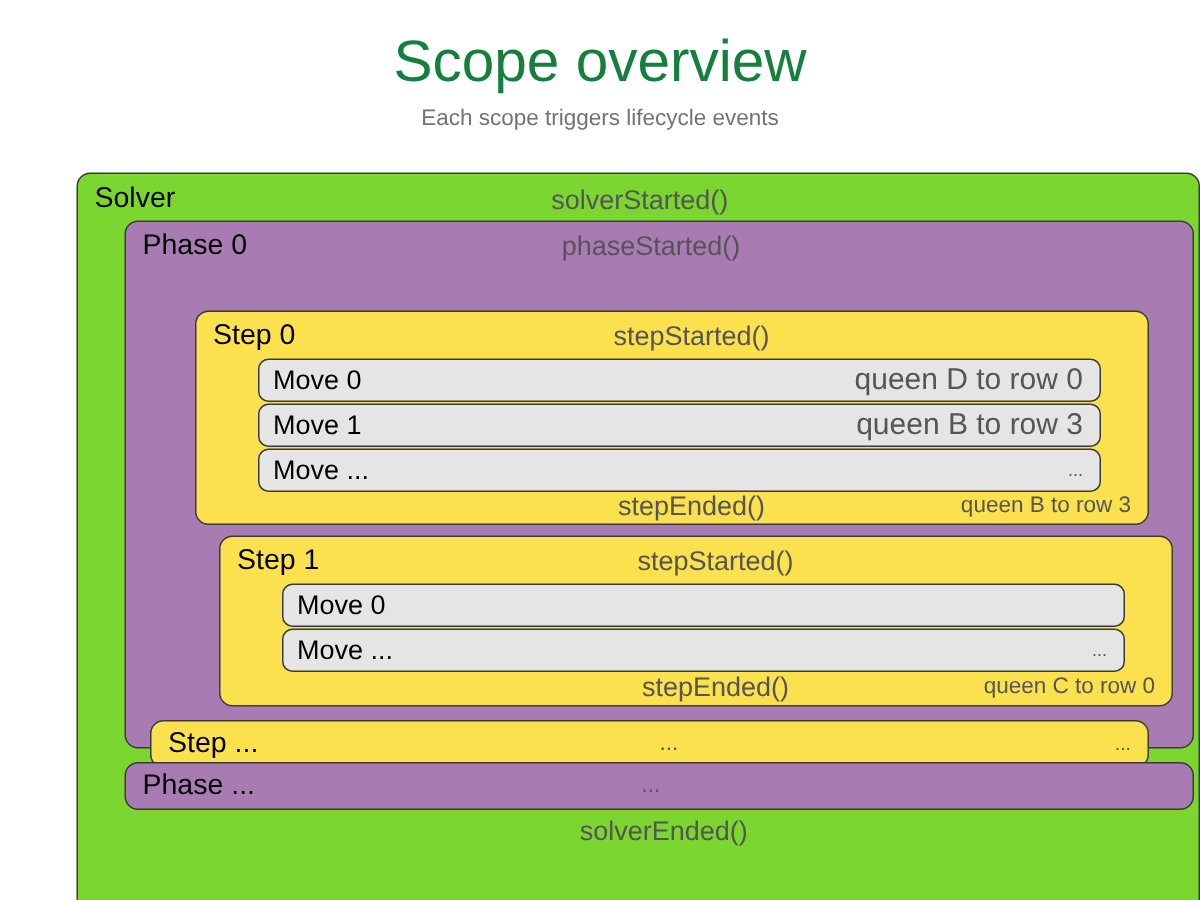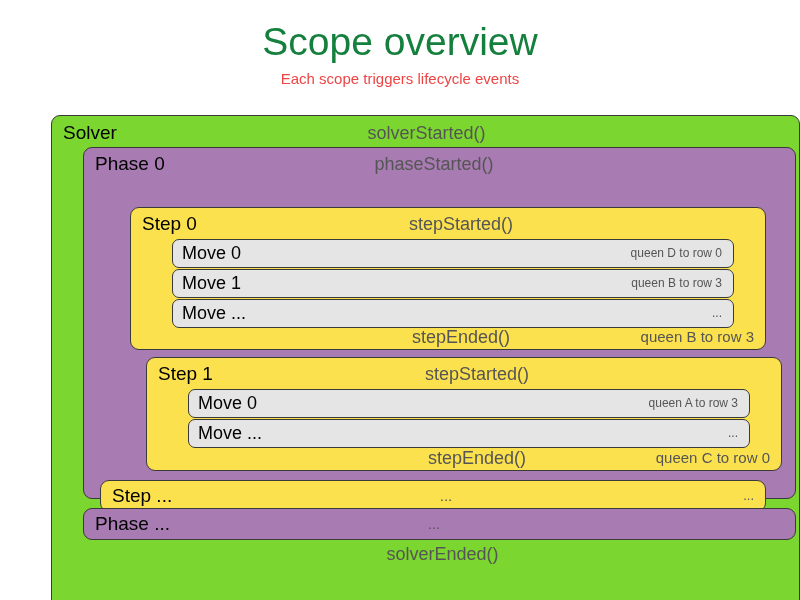--- a/index.html
+++ b/index.html
@@ -16,21 +16,21 @@
   }
   .title{
     font-size:39px;
     font-weight:400;
     color:#15803d;
     line-height:1.0;
     letter-spacing:0px;
   }
   .subtitle{
     font-size:15px;
-    color:#ef4444;
+    color:#737373;
     margin-top:9px;
   }
 
   
   .scope{
     position:relative;
     border:1.3px solid #3a3a3a;
     border-radius:9px;
     box-sizing:border-box;
   }
@@ -97,21 +97,21 @@
   .lbl-right{
     position:absolute;
     color:#555555;
     font-size:15px;
     line-height:26px;
     white-space:nowrap;
     text-align:right;
   }
   .lbl-right.sm{ font-size:13px; }
   .move .lbl-left{ font-size:18px; line-height:27px; left:9px; top:0; }
-  .move .lbl-right{ font-size:12px; line-height:27px; right:11px; top:0; }
+  .move .lbl-right{ font-size:20px; line-height:27px; right:11px; top:0; }
   .move .lbl-right.dots{ font-size:12px; }
 </style>
 </head>
 <body>
 
 <div class="header">
   <div class="title">Scope overview</div>
   <div class="subtitle">Each scope triggers lifecycle events</div>
 </div>
 
@@ -155,21 +155,20 @@
     </div>
 
     <div class="scope step step1">
       <div class="row" style="top:3px;">
         <span class="lbl-left" style="left:11px;">Step 1</span>
         <span class="lbl-center" style="left:0;width:660px;">stepStarted()</span>
       </div>
 
       <div class="move" style="top:31px;">
         <span class="lbl-left">Move 0</span>
-        <span class="lbl-right">queen A to row 3</span>
       </div>
       <div class="move" style="top:61px;">
         <span class="lbl-left">Move ...</span>
         <span class="lbl-right dots">...</span>
       </div>
 
       <div class="row" style="top:87px;">
         <span class="lbl-center" style="left:0;width:660px;">stepEnded()</span>
         <span class="lbl-right" style="right:11px;width:300px;">queen C to row 0</span>
       </div>

